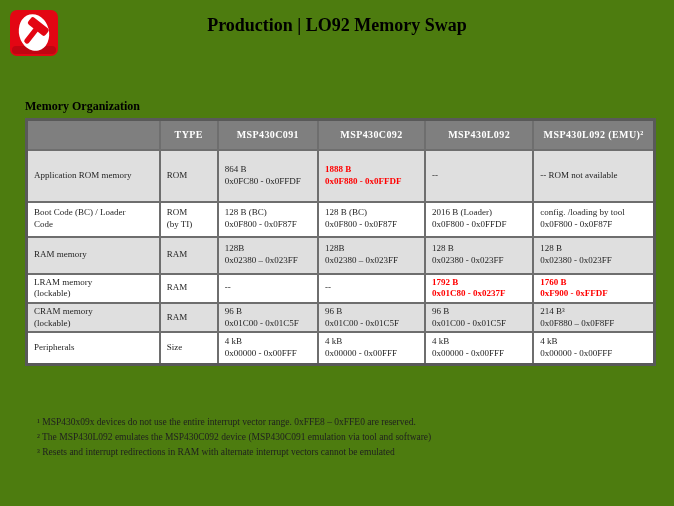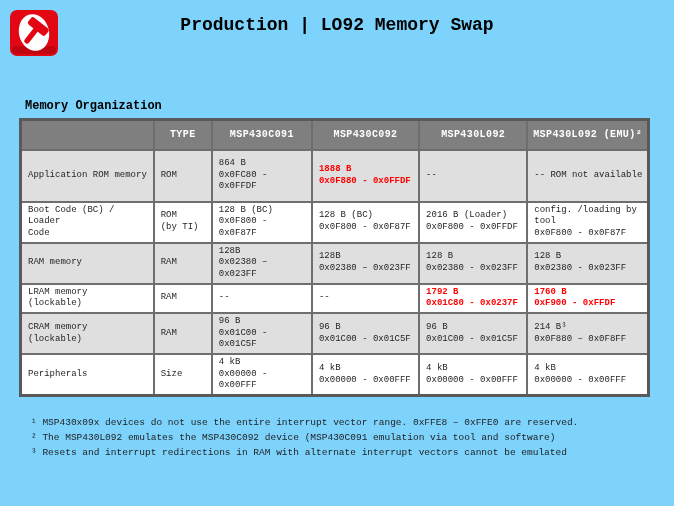--- a/index.html
+++ b/index.html
@@ -1,33 +1,33 @@
 <!DOCTYPE html>
 <html><head>
 <meta charset="utf-8">
 <style>
   html,body { margin:0; padding:0; background:#fff; }
   #slide {
-    position:relative; width:674px; height:506px; background:#7dd3fc;
-    font-family:Liberation Mono, monospace; overflow:hidden;
+    position:relative; width:674px; height:506px; background:#4d7c0f;
+    font-family:Liberation Serif, serif; overflow:hidden;
   }
   
   #logo { position:absolute; left:10px; top:10px; width:48px; height:46px; }
   
   #title {
     position:absolute; left:0; right:0; top:15px; text-align:center;
     font-size:18px; font-weight:700; color:#000;
   }
   
   #section-title {
     position:absolute; left:25px; top:99px;
     font-size:12px; font-weight:700; color:#000;
   }
   
-  #mem-table-wrap { position:absolute; left:19px; top:118px; }
+  #mem-table-wrap { position:absolute; left:25px; top:118px; }
   table {
     border-collapse:collapse; table-layout:fixed; width:631px;
     border:3px solid #595959;
   }
   th, td {
     border:2px solid #6e6e6e; vertical-align:middle;
     white-space:pre-line; overflow:hidden;
   }
   thead tr { height:30px; }
   th {
@@ -45,21 +45,21 @@
   
   tbody tr:nth-child(1) { height:52px; }
   tbody tr:nth-child(2) { height:35px; }
   tbody tr:nth-child(3) { height:37px; }
   tbody tr:nth-child(4) { height:20px;margin-top:28px; }
   tbody tr:nth-child(5) { height:16px; }
   tbody tr:nth-child(6) { height:32px;padding-left:47px; }
   tbody tr:nth-child(7) { height:36px; }
   
   #footnotes {
-    position:absolute; left:31px; top:415px; width:625px;
+    position:absolute; left:37px; top:415px; width:625px;
     font-size:9.5px; color:#1f1f1f; line-height:15px;
   }
 </style>
 </head>
 <body>
 
 <div id="slide">
 
   <div id="logo">
     <svg width="48" height="46" viewBox="0 0 48 46" xmlns="http://www.w3.org/2000/svg">

